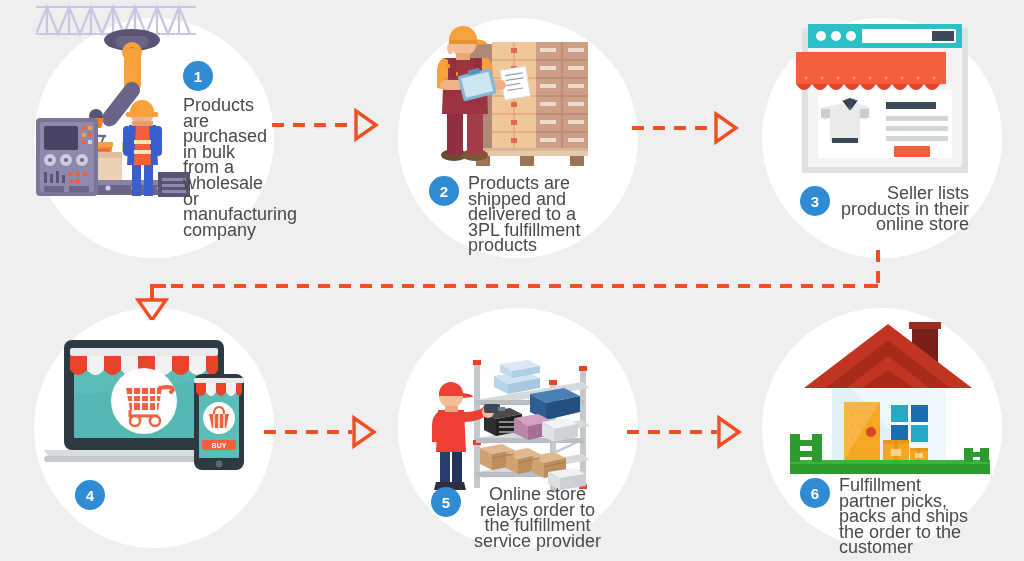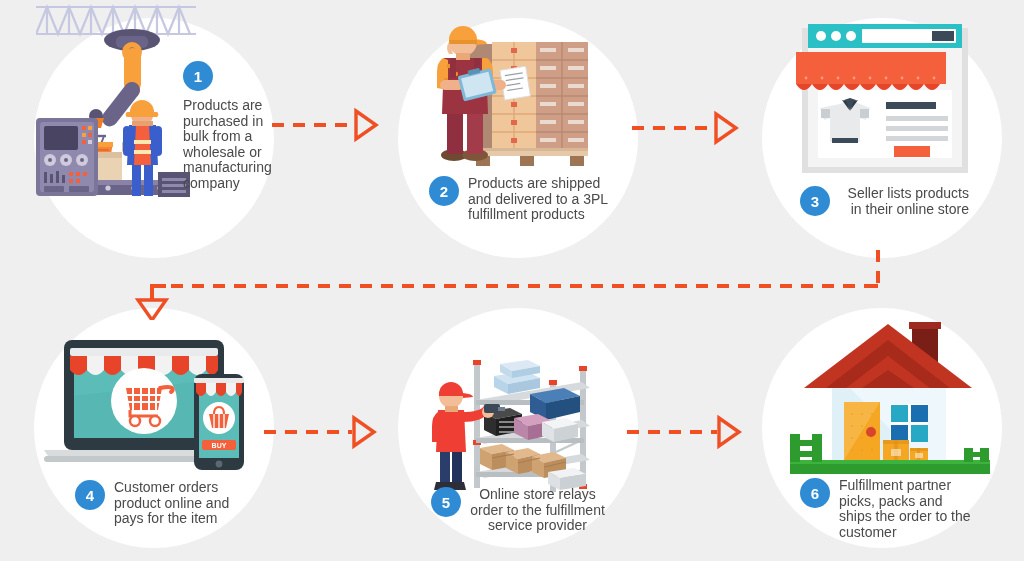--- a/index.html
+++ b/index.html
@@ -25,21 +25,21 @@
 
   
   .step{position:absolute;display:flex;align-items:flex-start;gap:9px;z-index:40;}
   .badge{
     flex:0 0 auto;width:30px;height:30px;border-radius:50%;
     background:#2f8bd4;color:#fff;font-size:15px;font-weight:bold;
     display:flex;align-items:center;justify-content:center;
     line-height:1;
   }
   .steptext{
-    font-size:14px;line-height:15.6px;color:#4a4a4a;
+    font-size:18px;line-height:15.6px;color:#4a4a4a;
   }
   .s1{left:183px; top:61px;  flex-direction:column;gap:7px;}
   .s1 .steptext{width:86px;}
   .s2{left:429px; top:176px; width:180px;}
   .s2 .steptext{width:145px;}
   .s3{left:800px; top:186px; width:175px;}
   .s3 .steptext{width:130px;text-align:right;}
   .s4{left:75px;  top:480px; width:190px;}
   .s4 .steptext{width:140px;}
   .s5{left:431px; top:487px; width:180px;}
@@ -582,21 +582,20 @@
     <div class="steptext">Products are shipped and delivered to a 3PL fulfillment products</div>
   </div>
 
   <div class="step s3">
     <div class="badge">3</div>
     <div class="steptext">Seller lists products in their online store</div>
   </div>
 
   <div class="step s4">
     <div class="badge">4</div>
-    <div class="steptext">Customer orders product online and pays for the item</div>
   </div>
 
   <div class="step s5">
     <div class="badge">5</div>
     <div class="steptext">Online store relays order to the fulfillment service provider</div>
   </div>
 
   <div class="step s6">
     <div class="badge">6</div>
     <div class="steptext">Fulfillment partner picks, packs and ships the order to the customer</div>

